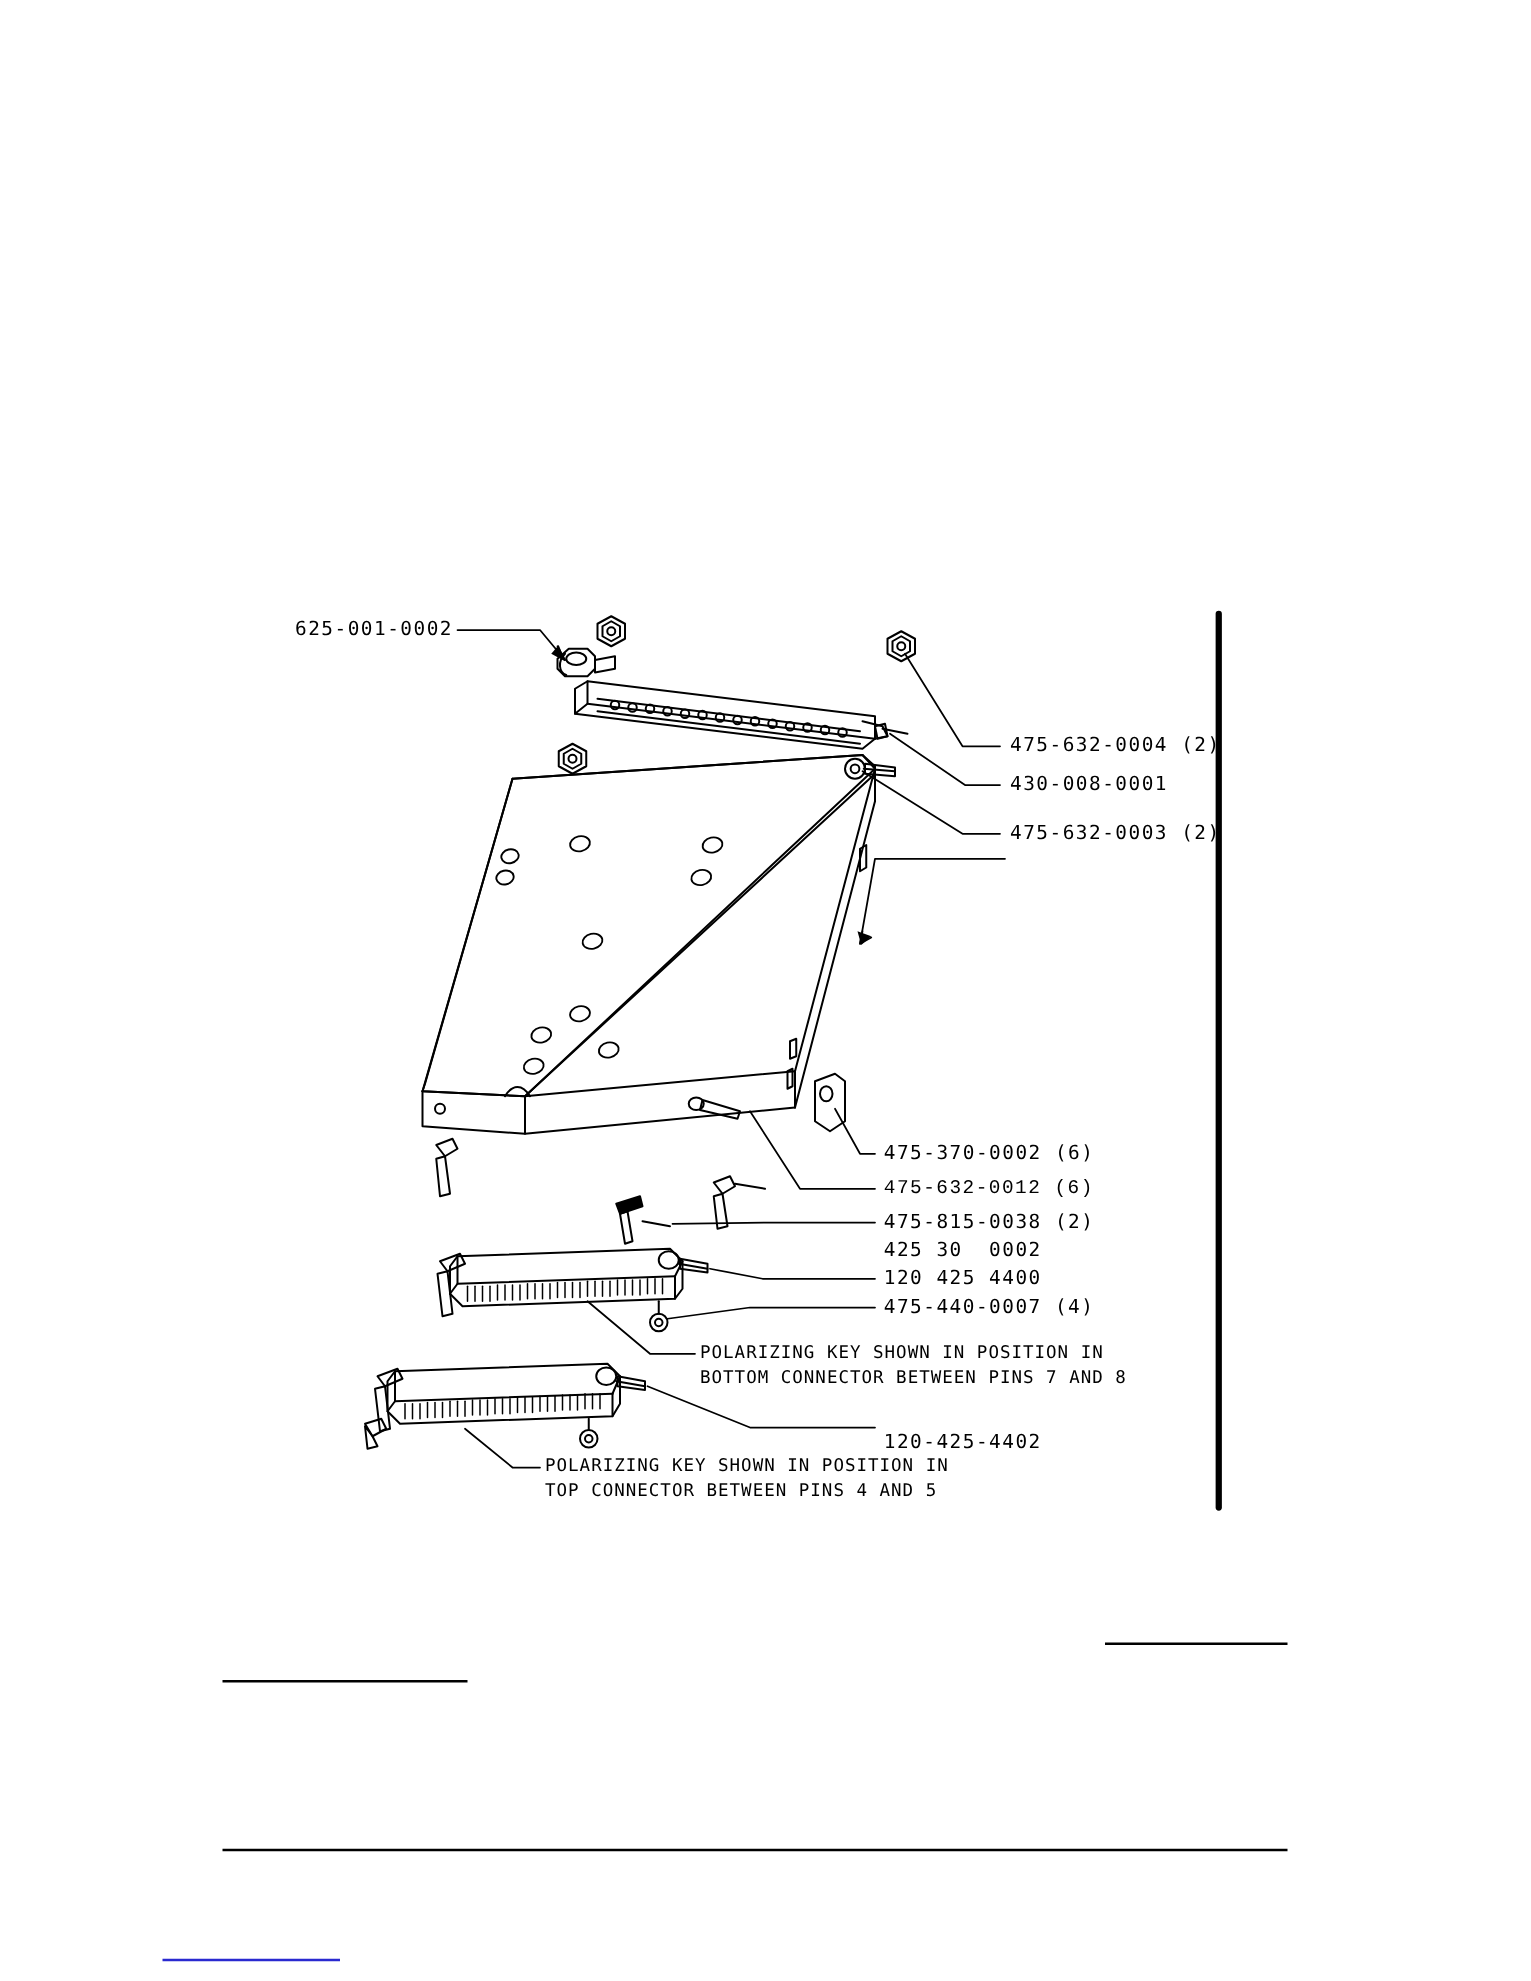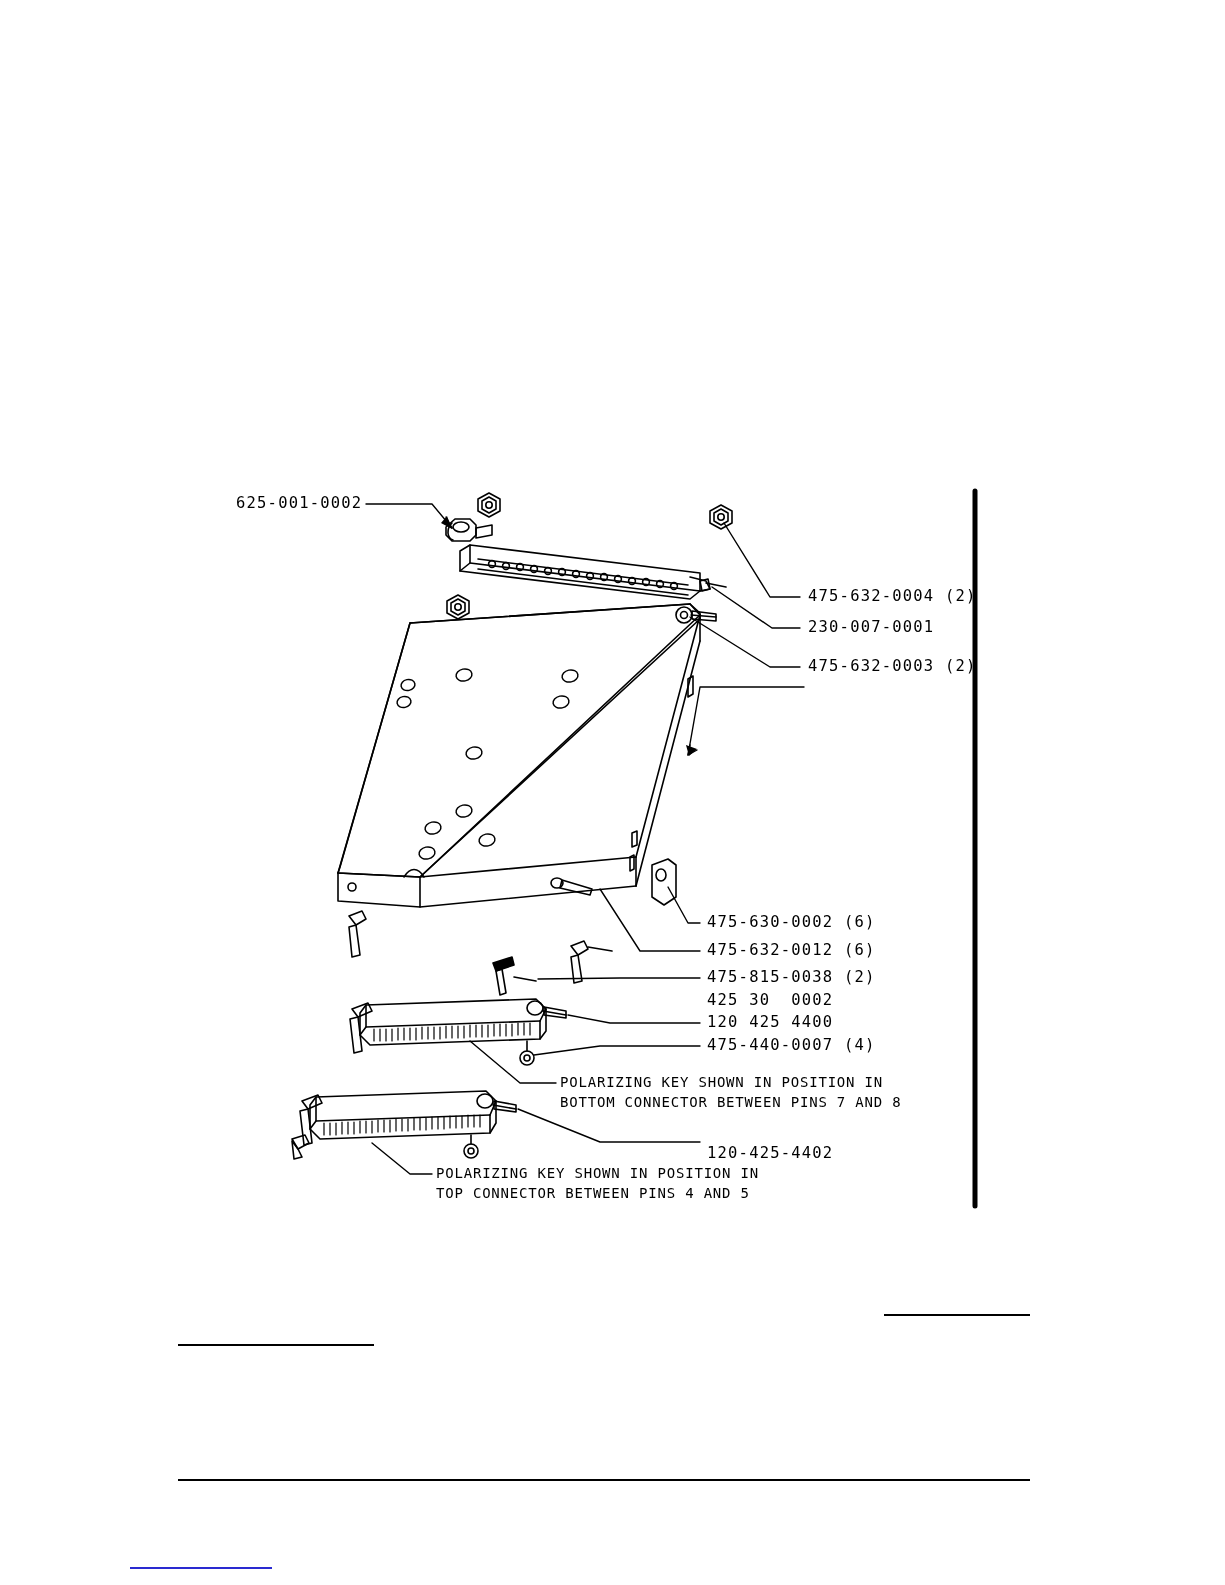--- a/index.html
+++ b/index.html
@@ -327,27 +327,27 @@
         <polygon points="452,518 441,512 447,505"></polygon>
         <polygon points="689,745 686,734 697,738"></polygon>
       </g>
     </g>
   </svg>
 
   <div class="lbl" style="left:236px; top:483px;">625-001-0002</div>
 
   <div class="lbl" style="left:808px; top:576px;">475-632-0004 (2)</div>
 
-  <div class="lbl" style="left:808px; top:607px;">230-007-0001</div>
+  <div class="lbl" style="left:808px; top:607px;">430-008-0001</div>
 
   <div class="lbl" style="left:808px; top:646px;">475-632-0003 (2)</div>
 
-  <div class="lbl" style="left:707px; top:902px;">475-630-0002 (6)</div>
-
-  <div class="lbl" style="left:707px; top:930px;">475-632-0012 (6)</div>
+  <div class="lbl" style="left:707px; top:902px;">475-370-0002 (6)</div>
+
+  <div class="lbl" style="left:707px; top:930px;font-family:Liberation Mono, monospace;">475-632-0012 (6)</div>
 
   <div class="lbl" style="left:707px; top:957px;">475-815-0038 (2)</div>
 
   <div class="lbl" style="left:707px; top:980px;">425 30  0002</div>
 
   <div class="lbl" style="left:707px; top:1002px;">120 425 4400</div>
 
   <div class="lbl" style="left:707px; top:1025px;text-align:center;">475-440-0007 (4)</div>
 
   <div class="lbl" style="left:707px; top:1121px;margin-top:12px;">120-425-4402</div>

